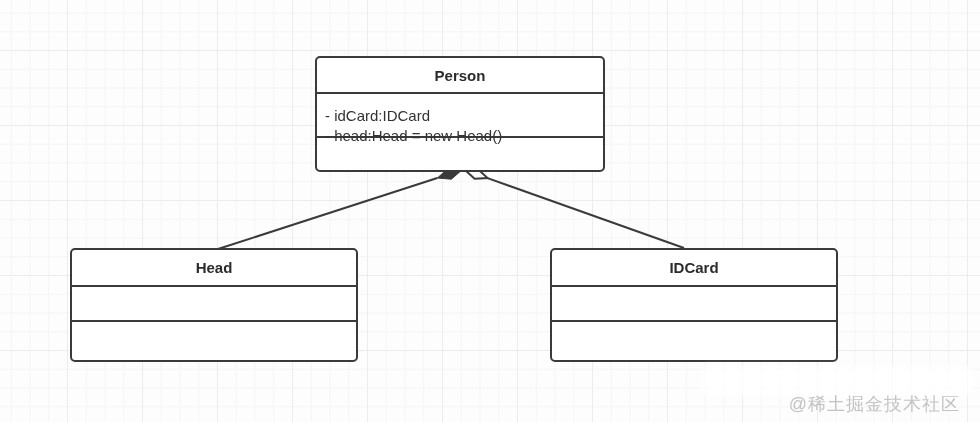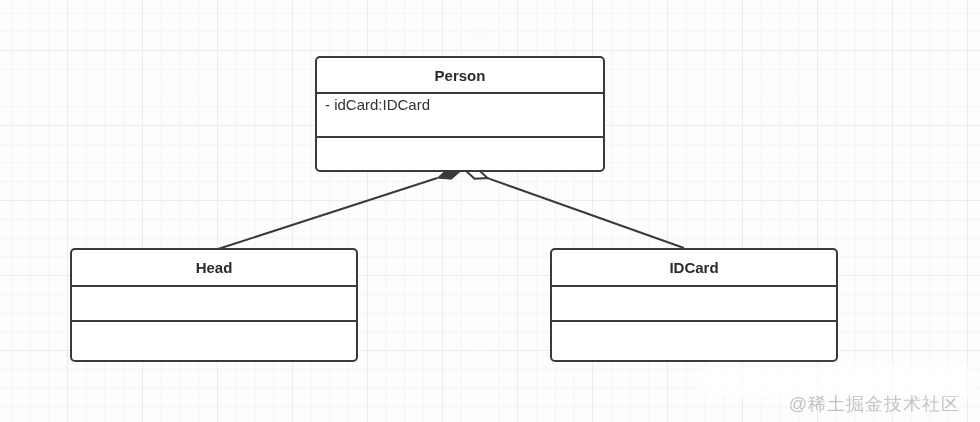--- a/index.html
+++ b/index.html
@@ -39,21 +39,21 @@
     align-items: center;
     justify-content: center;
     font-size: 15px;
     font-weight: bold;
     color: #2b2b2b;
     border-bottom: 2px solid #3a3a3a;
     flex: 0 0 auto;
   }
   .uml-attrs {
     border-bottom: 2px solid #3a3a3a;
-    padding: 1px 8px;
+    padding: 12px 8px;
     font-size: 15px;
     line-height: 20px;
     flex: 0 0 auto;
     box-sizing: border-box;
   }
   .uml-methods { flex: 1 1 auto; }
 
   .box-person { left: 315px; top: 56px;  width: 290px; height: 116px; }
   .box-person .uml-title { height: 34px; text-align: center; }
   .box-person .uml-attrs { height: 44px; }
@@ -96,20 +96,21 @@
     <polygon points="462,170 447.9,168.8 437.3,178 451.3,179.2" fill="#3a3a3a" stroke="#3a3a3a" stroke-width="1"></polygon>
 
     <line x1="487.6" y1="178.1" x2="684" y2="248" stroke="#3a3a3a" stroke-width="2"></line>
     <polygon points="465,170 474.6,178.7 487.6,178.1 478,169.3" fill="#ffffff" stroke="#3a3a3a" stroke-width="2"></polygon>
   </svg>
 
   <div class="uml-class box-person">
     <div class="uml-title">Person</div>
     <div class="uml-attrs">
       <div>- idCard:IDCard</div>
+      <div>- head:Head = new Head()</div>
     </div>
     <div class="uml-methods"></div>
   </div>
 
   <div class="uml-class box-head">
     <div class="uml-title">Head</div>
     <div class="uml-attrs"></div>
     <div class="uml-methods"></div>
   </div>
 

